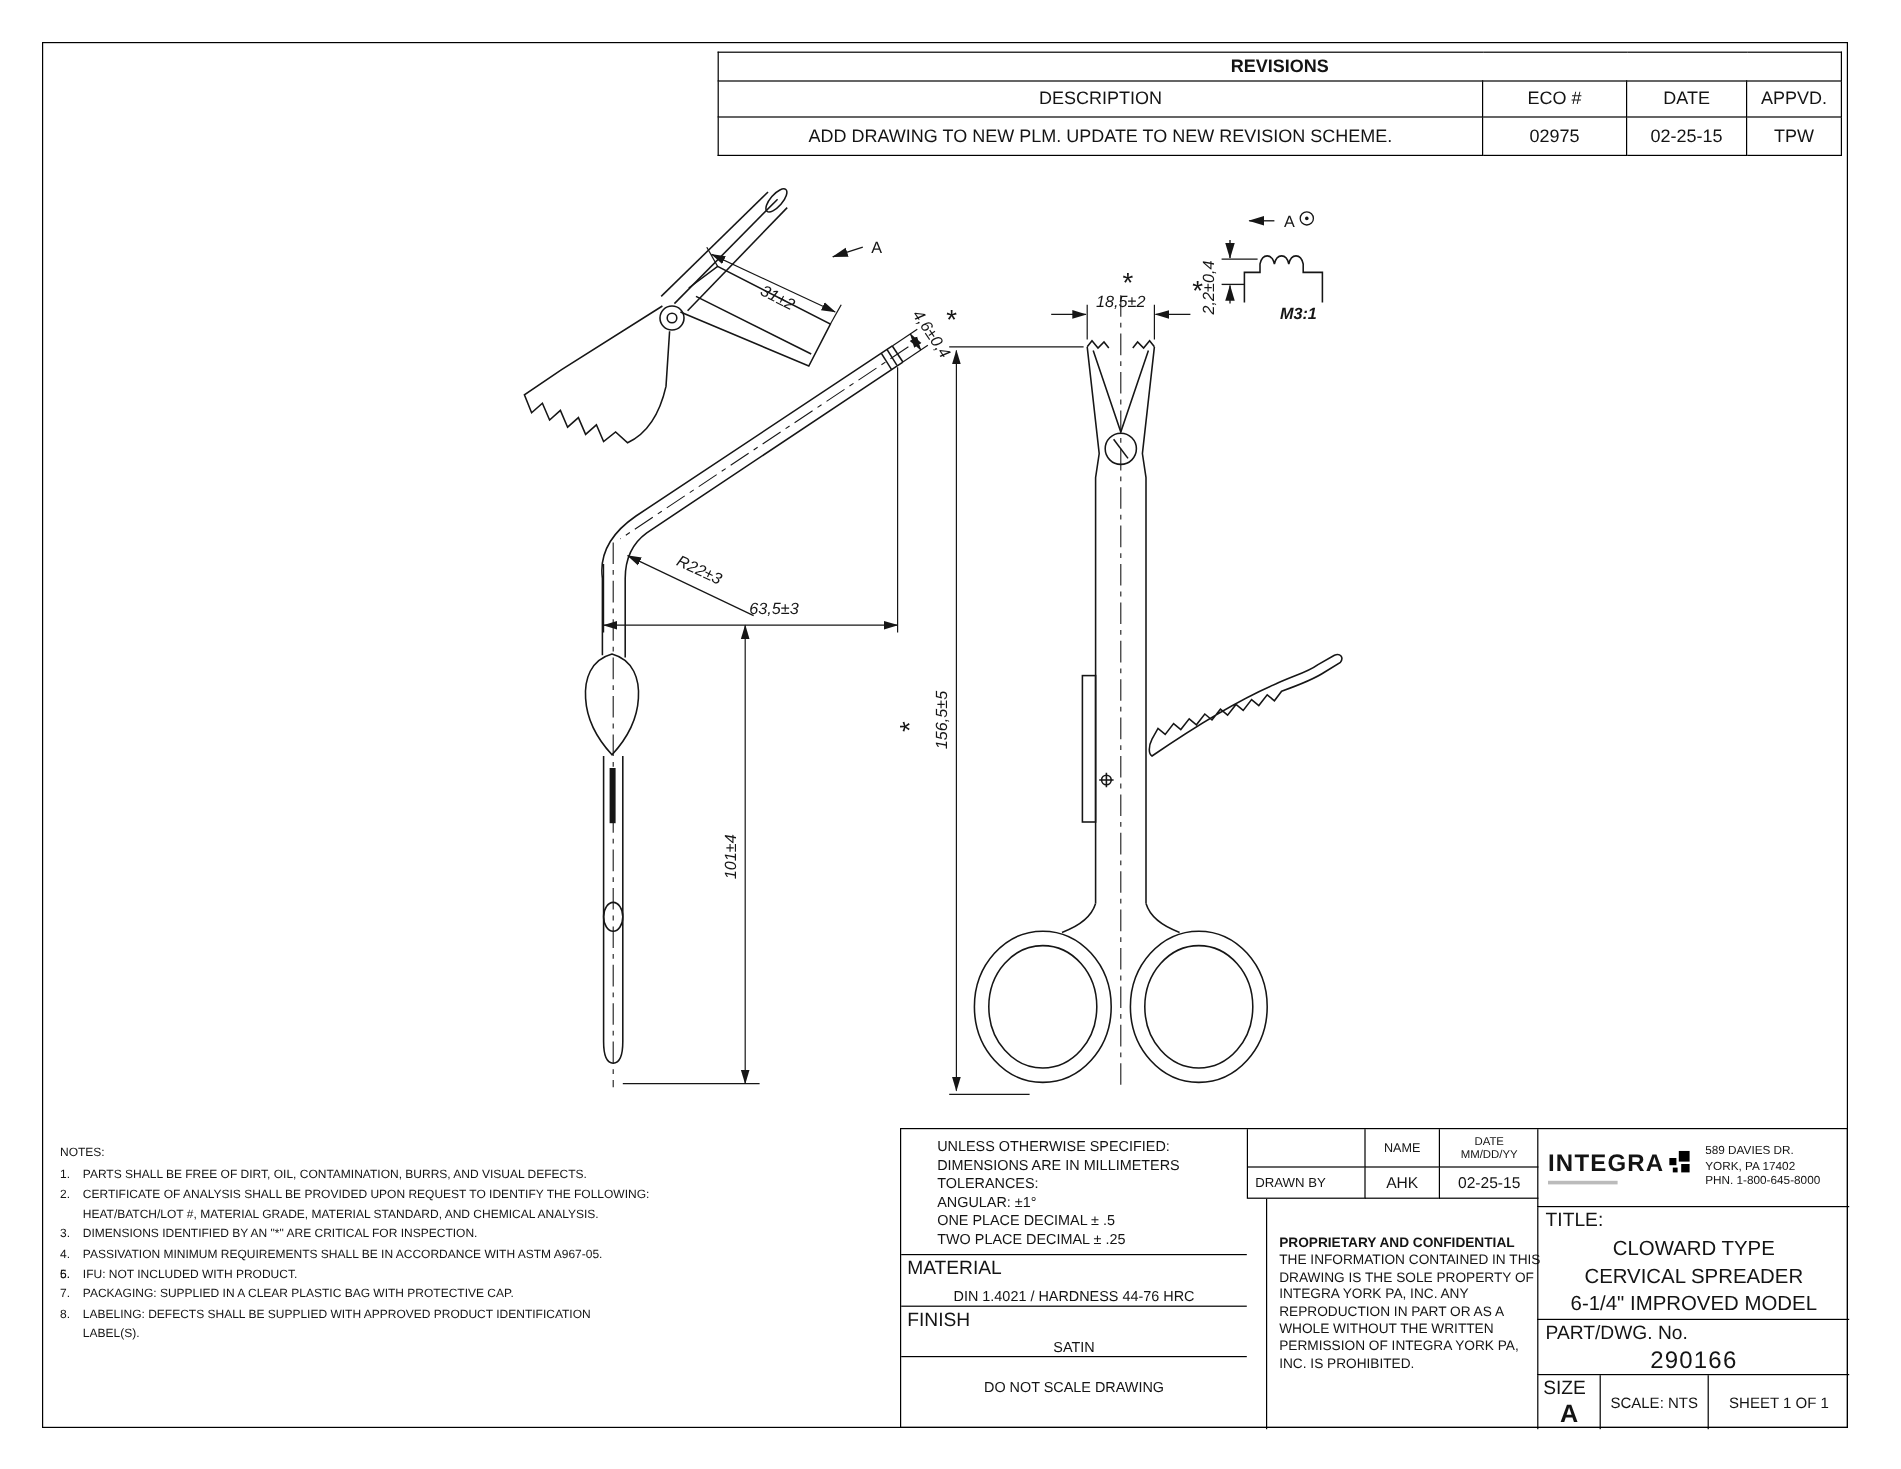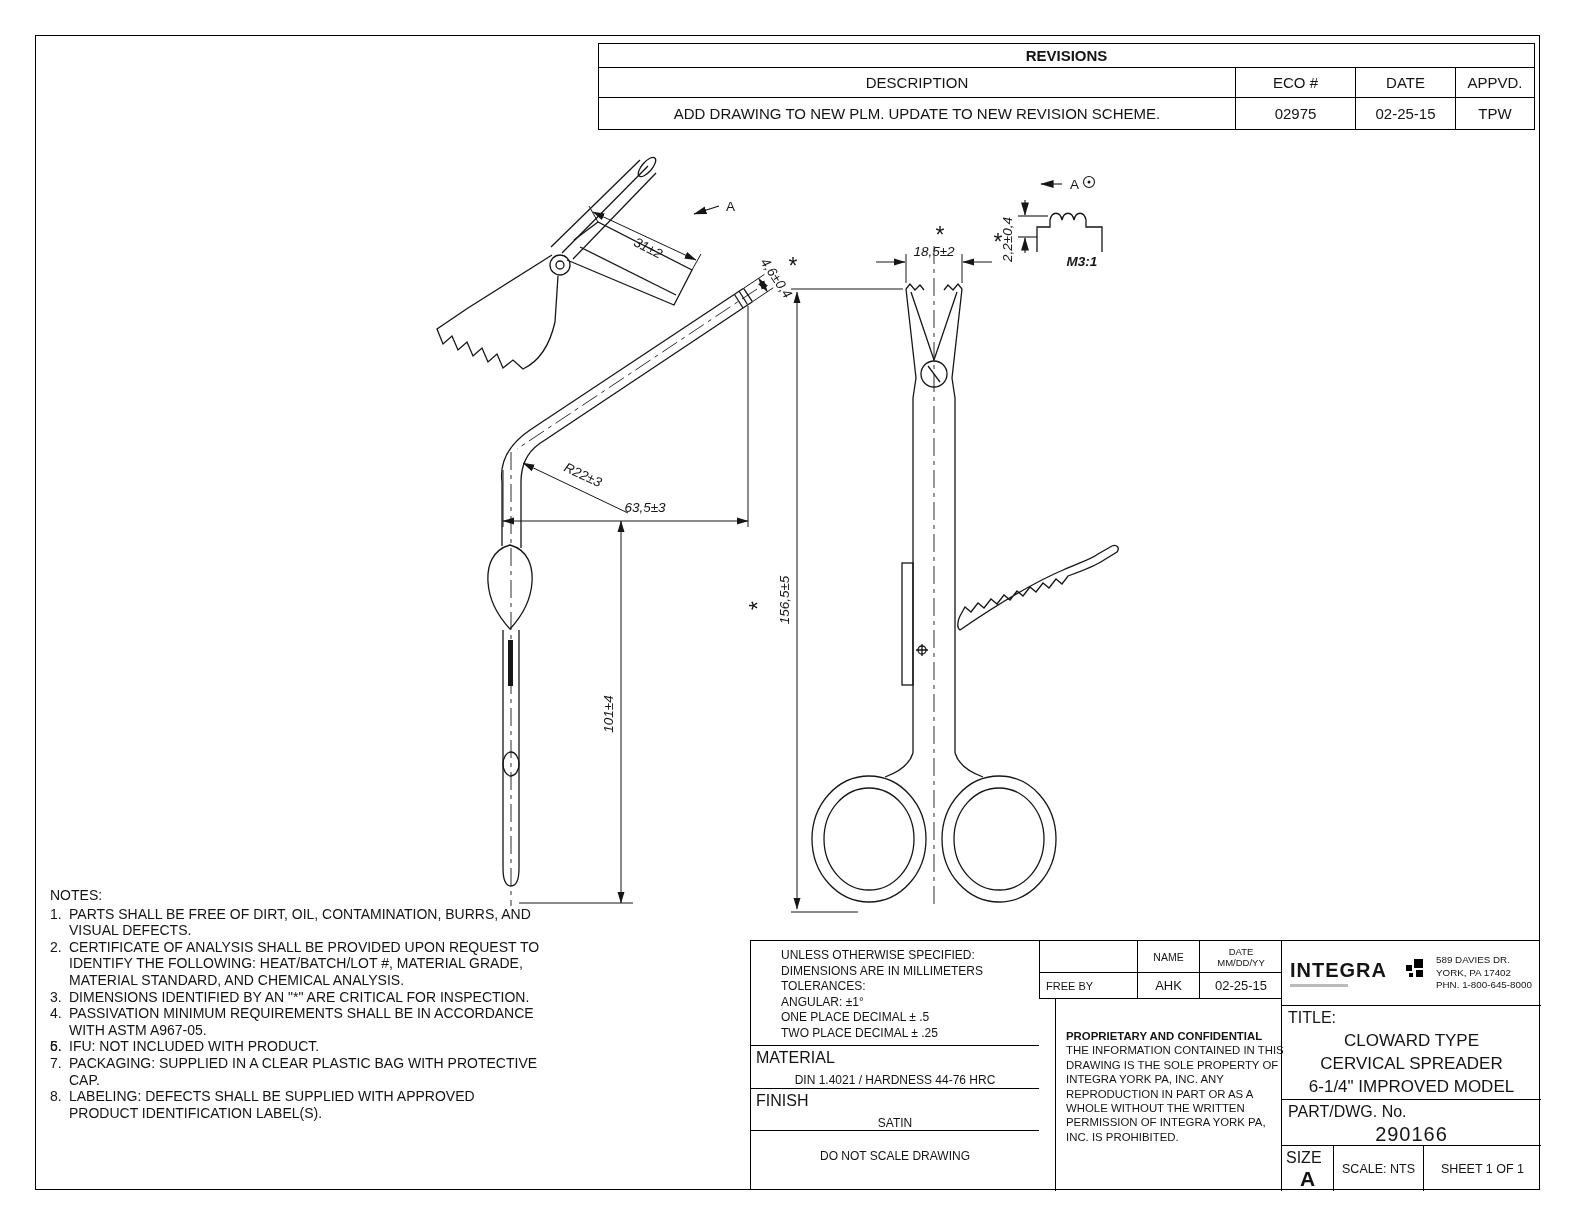--- a/index.html
+++ b/index.html
@@ -15,21 +15,21 @@
   svg text.ast { font-style:normal; font-size:23px; }
 
   
   table.revtable { position:absolute; left:598px; top:43px; width:936px; border-collapse:collapse; table-layout:fixed; }
   table.revtable td { border:1.6px solid #000; text-align:center; font-size:15px; padding:1px 4px; }
   tr.rt-title td { font-weight:bold; height:24px; }
   tr.rt-head  td { height:30px; }
   tr.rt-row   td { height:32px; }
 
   
-  .notes { position:absolute; left:50px; top:887px; width:492px; font-size:14px; line-height:16.6px; }
+  .notes { position:absolute; left:50px; top:953px; width:492px; font-size:10px; line-height:16.6px; }
   .notes-title { margin-bottom:2px; }
   .note { position:relative; padding-left:19px; }
   .note .num { position:absolute; left:0; }
 
   
   .tblock { position:absolute; left:750px; top:940px; width:790px; height:250px; border:1.6px solid #000; font-size:12px; }
   .tb-box { position:absolute; }
   .tb-label { font-size:16px; display:block; }
 
   .tb-tol { left:0; top:0; width:288px; height:105px; border-bottom:1.4px solid #000; padding:7px 6px 0 30px; line-height:15.6px; font-size:12px; }
@@ -44,21 +44,21 @@
   .ap-c.bl { border-left:1.2px solid #000; }
   .ap-date { flex-direction:column; line-height:11px; font-size:9.5px; }
   .ap-left { justify-content:flex-start; padding-left:6px; font-size:11px; }
   .ap-val { font-size:13px; }
 
   .tb-prop { left:304px; top:58px; width:242px; height:192px; border-left:1.4px solid #000; padding:30px 10px 0 10px; font-size:11.4px; line-height:14.4px; }
   .tb-prop .hd { font-weight:bold; }
 
   .tb-co { left:530px; top:0; width:260px; height:65px; border-left:1.4px solid #000; border-bottom:1.4px solid #000;
            display:flex; align-items:center; gap:10px; padding:0 6px 0 8px; }
-  .logo { display:flex; align-items:flex-start; gap:19px; }
+  .logo { display:flex; align-items:flex-start; gap:4px; }
   .logo .word { font-size:20px; font-weight:600; letter-spacing:1px; }
   .logo .sub  { width:58px; height:3px; background:#bbb; margin-top:2px; }
   .addr { font-size:9.8px; line-height:12.6px; white-space:nowrap; }
 
   .tb-title { left:530px; top:65px; width:260px; height:94px; border-left:1.4px solid #000; border-bottom:1.4px solid #000; padding:3px 6px; }
   .tb-title .lines { text-align:center; font-size:17px; line-height:23px; margin-top:2px; }
 
   .tb-part { left:530px; top:159px; width:260px; height:46px; border-left:1.4px solid #000; border-bottom:1.4px solid #000; padding:3px 6px; }
   .tb-part .num { text-align:center; font-size:20px; margin-top:2px; letter-spacing:1px; }
 
@@ -255,21 +255,21 @@
 
     <div class="tb-box tb-dns">DO NOT SCALE DRAWING</div>
 
     <div class="tb-box tb-appr">
       <div class="ap-c"></div>
       <div class="ap-c bl">NAME</div>
       <div class="ap-c bl ap-date">
         <div>DATE</div>
         <div>MM/DD/YY</div>
       </div>
-      <div class="ap-c ap-left">FREE BY</div>
+      <div class="ap-c ap-left">DRAWN BY</div>
       <div class="ap-c bl ap-val">AHK</div>
       <div class="ap-c bl ap-val">02-25-15</div>
     </div>
 
     <div class="tb-box tb-prop">
       <div class="hd">PROPRIETARY AND CONFIDENTIAL</div>
       <div>THE INFORMATION CONTAINED IN THIS DRAWING IS THE SOLE PROPERTY OF INTEGRA YORK PA, INC.  ANY REPRODUCTION IN PART OR AS A WHOLE WITHOUT THE WRITTEN PERMISSION OF INTEGRA YORK PA, INC. IS PROHIBITED.</div>
     </div>
 
     <div class="tb-box tb-co">

